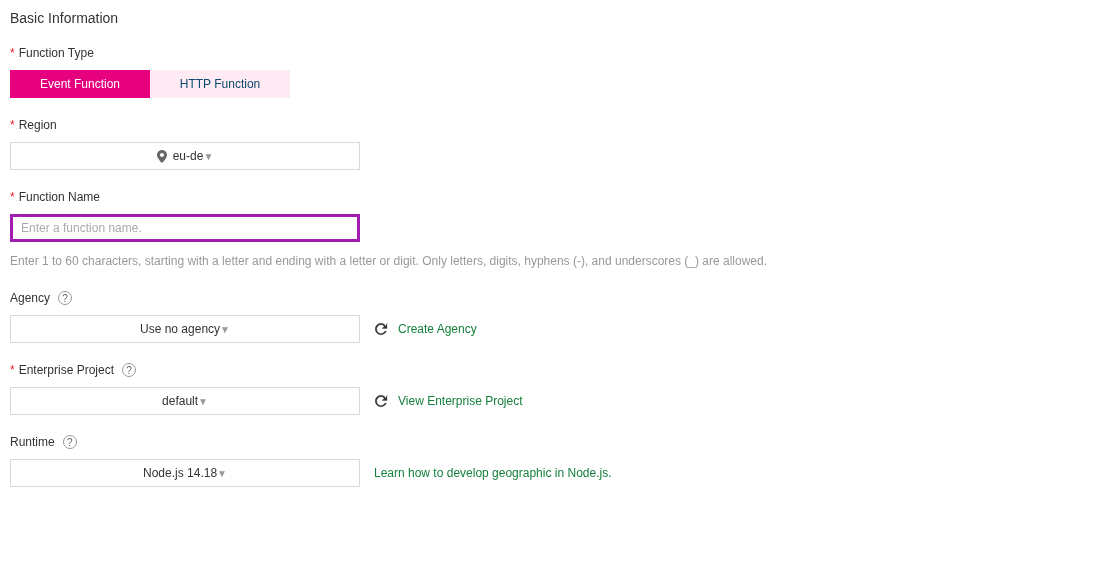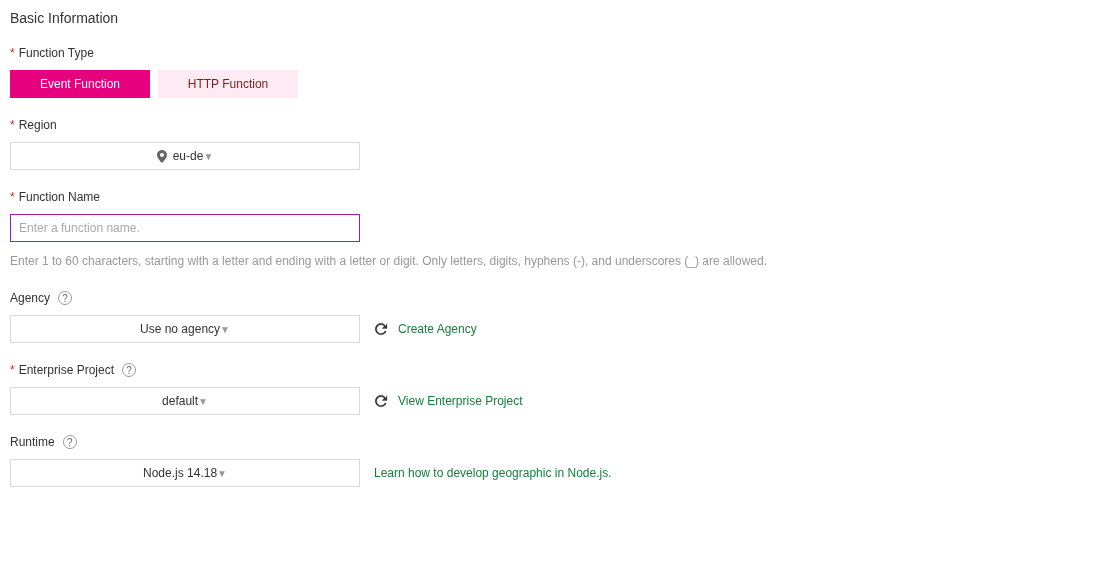--- a/index.html
+++ b/index.html
@@ -40,38 +40,37 @@
       height: 14px;
       border: 1px solid #999;
       border-radius: 50%;
       font-size: 10px;
       color: #666;
       margin-left: 8px;
       cursor: default;
     }
     .tabs {
       display: flex;
-      gap: 8px;
     }
     .tab {
       width: 140px;
       height: 28px;
       display: flex;
       align-items: center;
       justify-content: center;
       font-size: 12px;
       cursor: pointer;
     }
     .tab.active {
       background: #e6007e;
       color: #fff;
     }
     .tab.inactive {
       background: #fdeaf2;
-      color: #7f1d1d;
+      color: #0c4a6e;
     }
     .select-box {
       width: 350px;
       height: 28px;
       border: 1px solid #d9d9d9;
       display: flex;
       align-items: center;
       padding: 0 8px;
       justify-content: center;
       cursor: pointer;
@@ -93,21 +92,21 @@
     .helper-text {
       font-size: 12px;
       color: #999;
       line-height: 1.6;
       margin-top: 10px;
       max-width: 1080px;
     }
     .text-input {
       width: 350px;
       height: 28px;
-      border: 1px solid #a21caf;
+      border: 3px solid #a21caf;
       padding: 0 8px;
       font-size: 12px;
       color: #333;
       outline: none;
     }
     .text-input::placeholder {
       color: #aaa;
     }
     .row-inline {
       display: flex;

